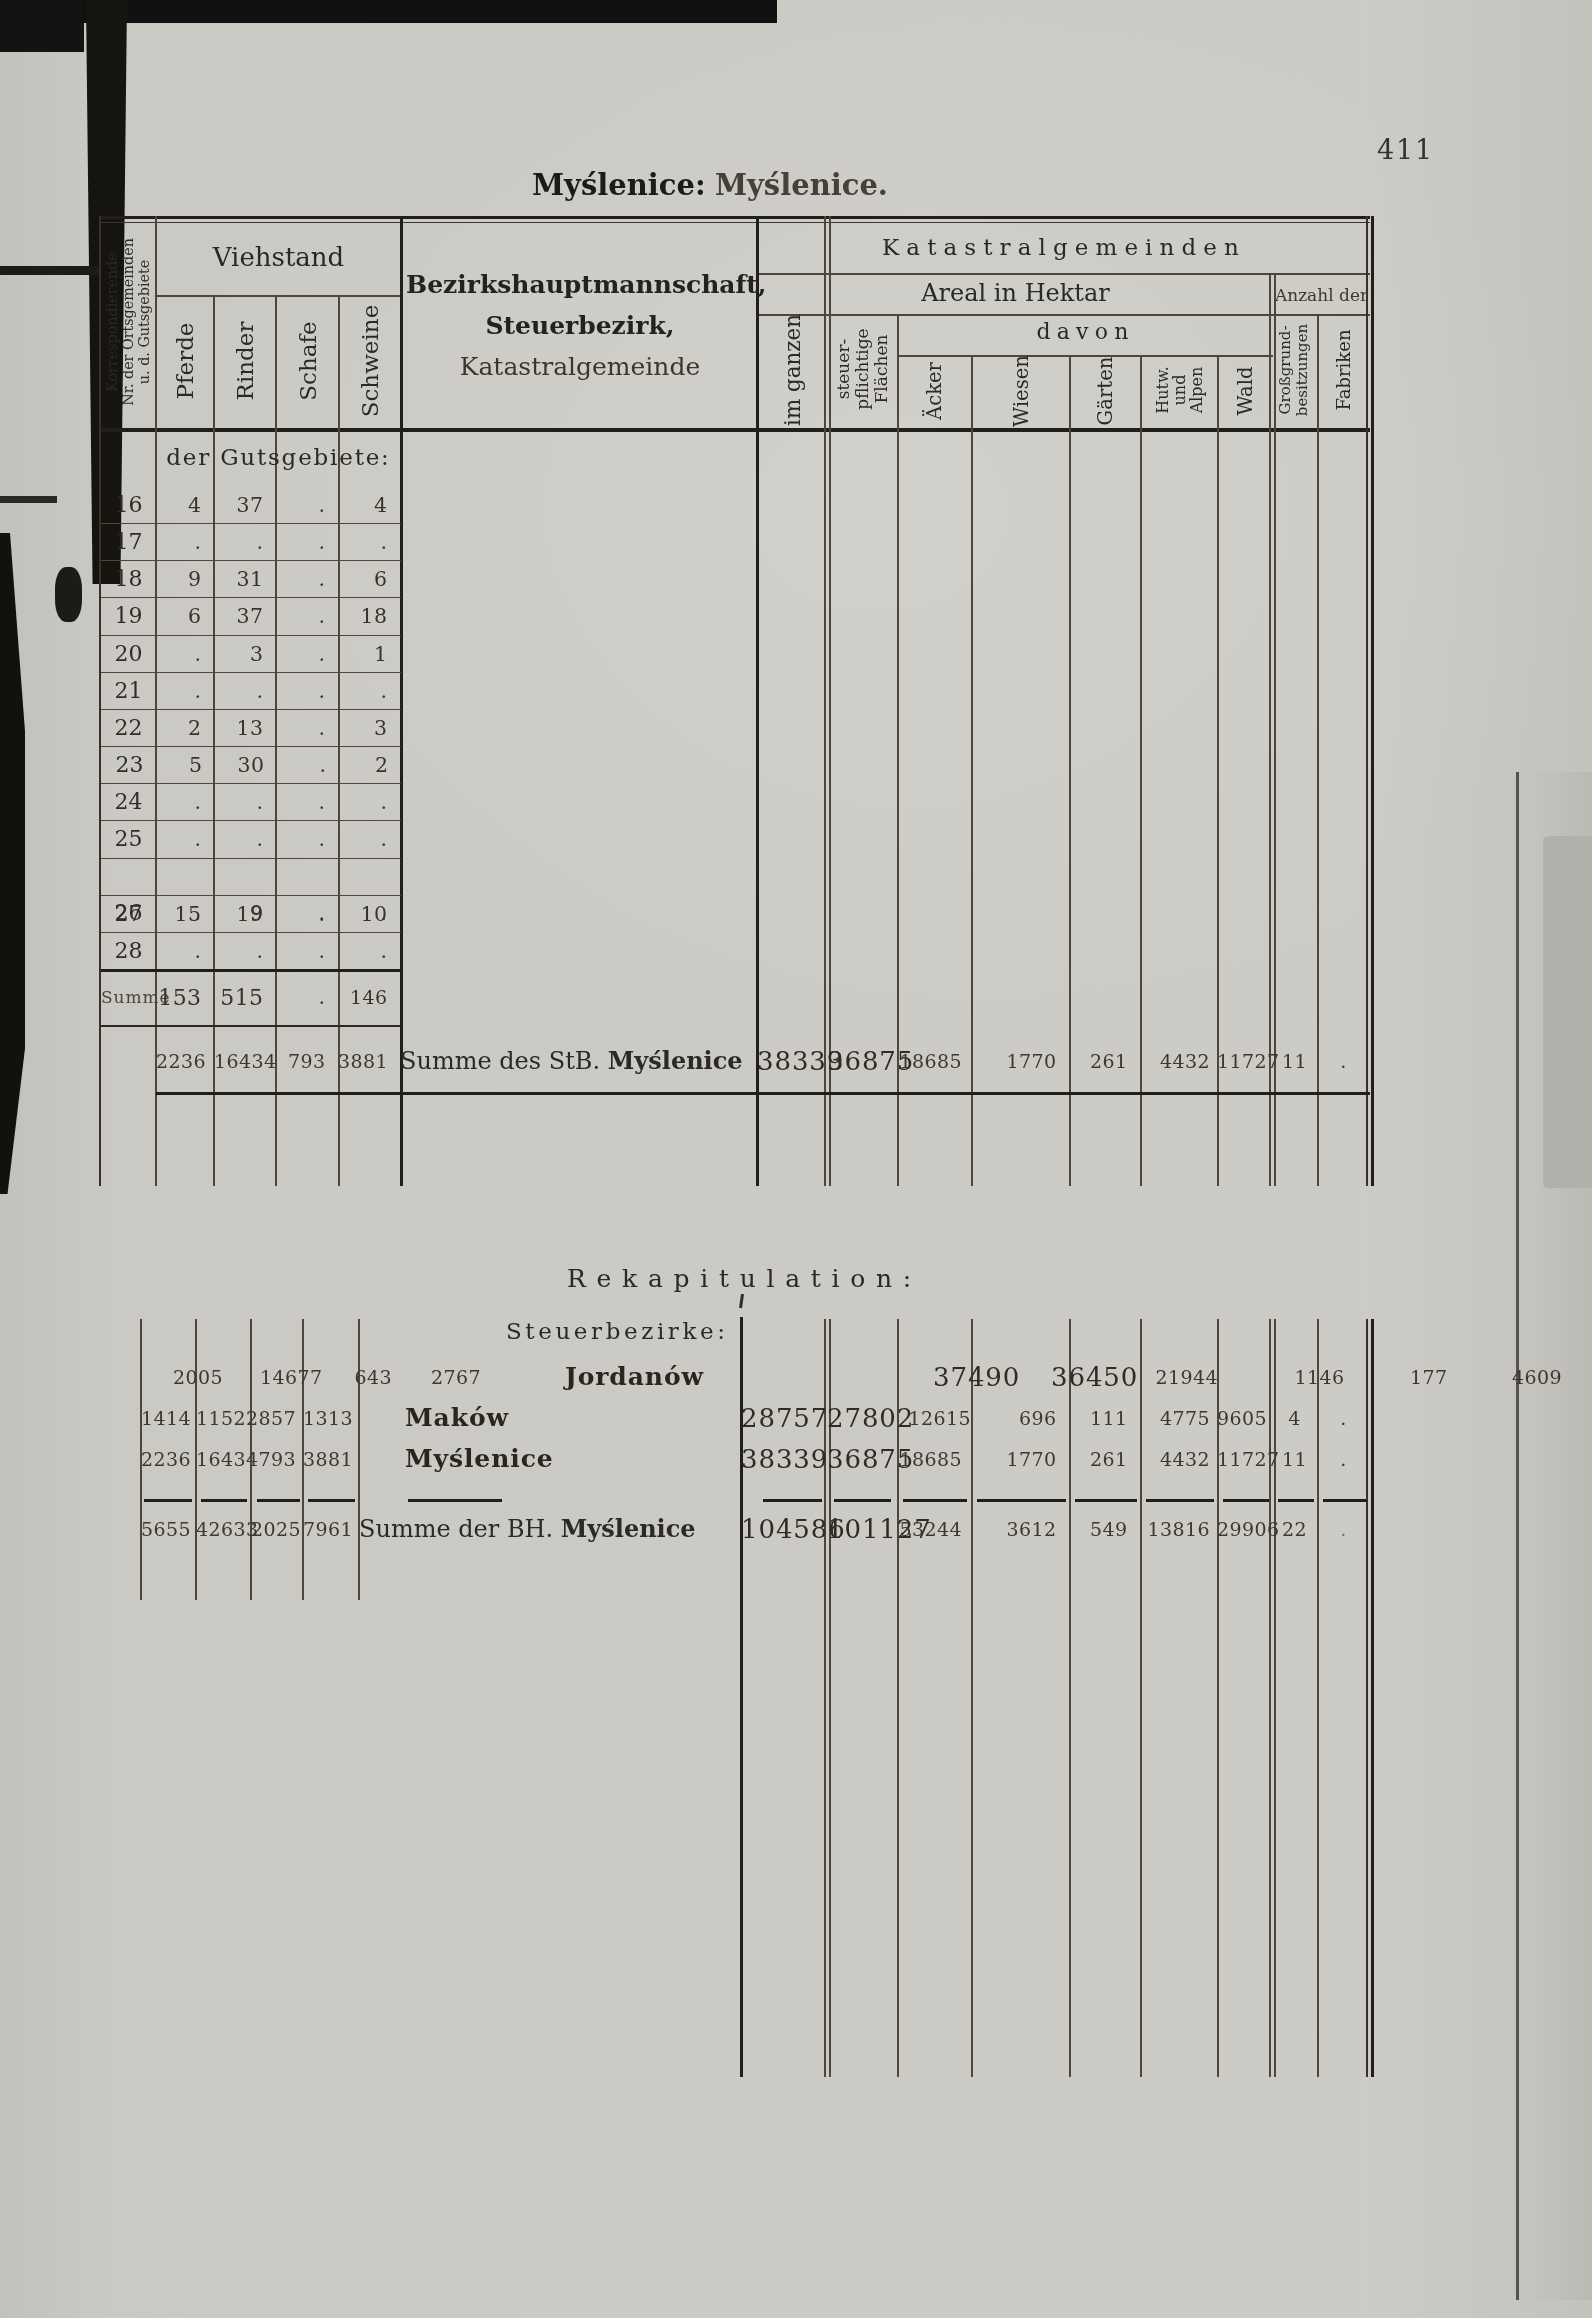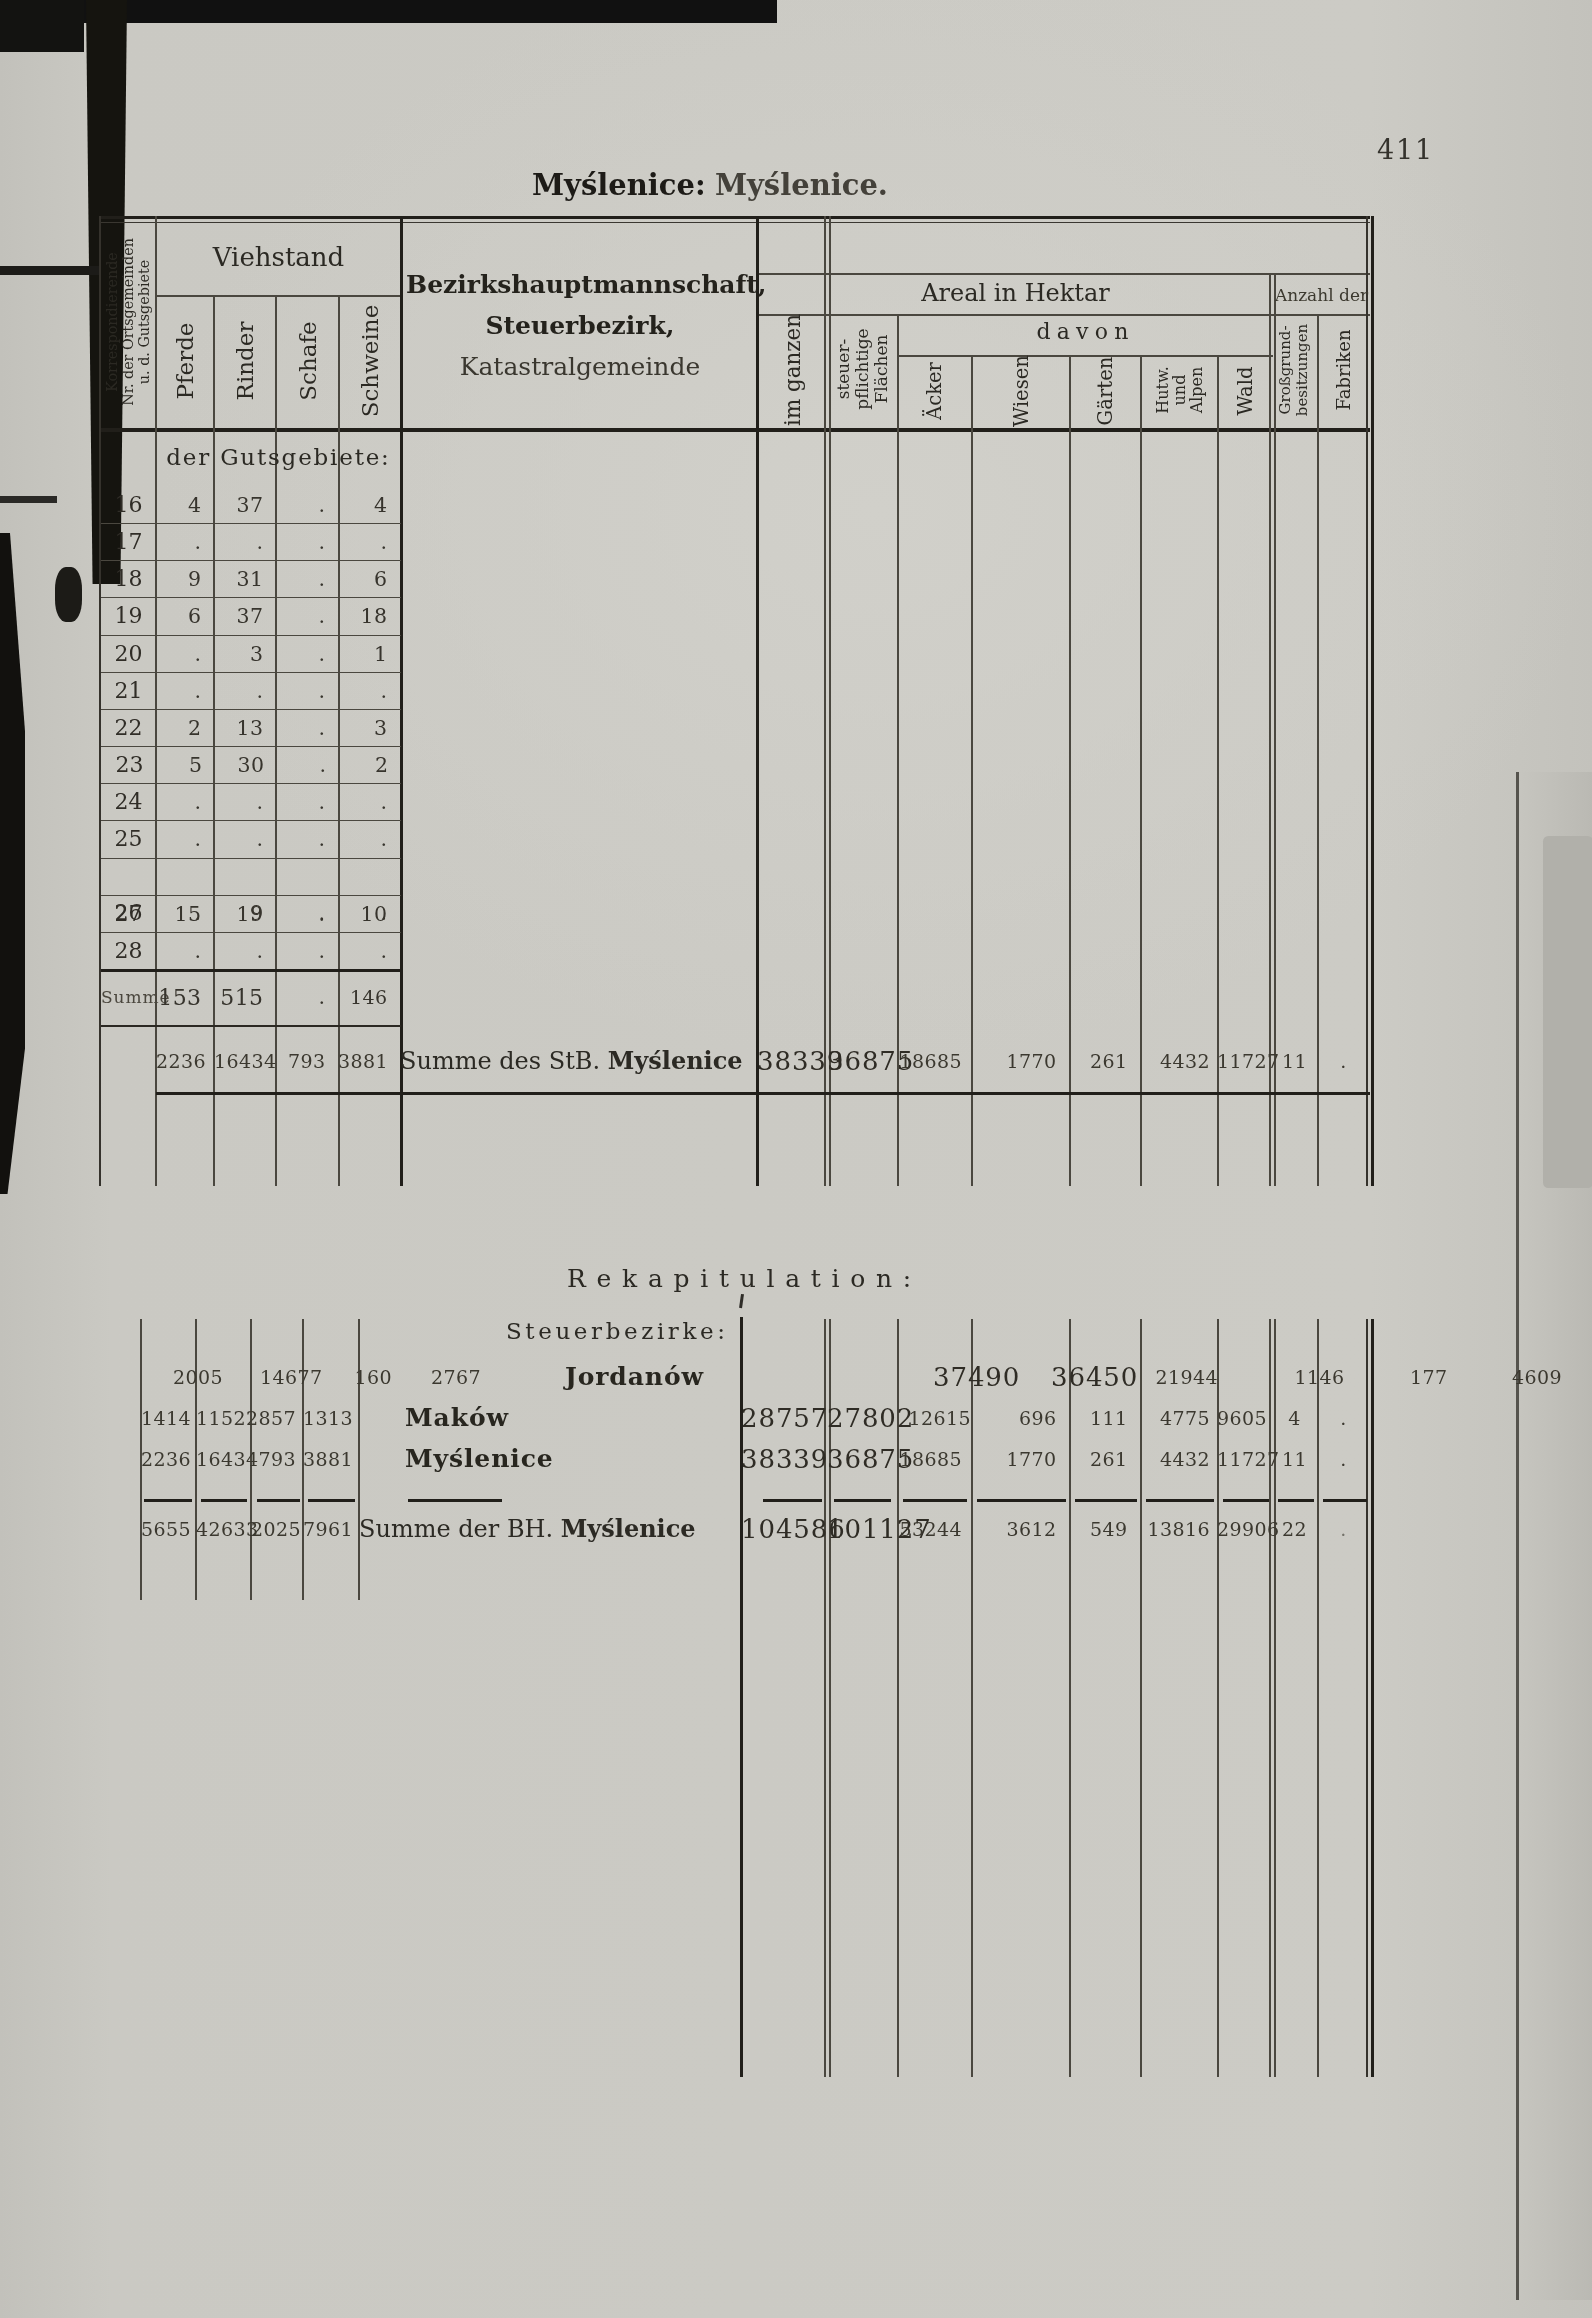--- a/index.html
+++ b/index.html
@@ -94,20 +94,21 @@
   <div class="hdr" style="left:156px;top:242px;width:245px;text-align:center;font-size:26px;">Viehstand</div>
   <div class="rot" style="left:185px;top:361px;font-size:23px;">Pferde</div>
   <div class="rot" style="left:245px;top:361px;font-size:23px;">Rinder</div>
   <div class="rot" style="left:308px;top:361px;font-size:23px;">Schafe</div>
   <div class="rot" style="left:370px;top:361px;font-size:23px;">Schweine</div>
   <div class="hdr" style="left:406px;top:264px;width:348px;text-align:center;line-height:41px;font-size:25px;">
     <div class="bd" style="color:#24221c;">Bezirkshauptmannschaft,</div>
     <div class="bd" style="color:#24221c;">Steuerbezirk,</div>
     <div style="color:#3a372f;">Katastralgemeinde</div>
   </div>
+  <div class="hdr" style="left:758px;top:234px;width:612px;text-align:center;font-size:23px;letter-spacing:7.1px;">Katastralgemeinden</div>
   <div class="hdr" style="left:758px;top:279px;width:515px;text-align:center;font-size:24px;">Areal in Hektar</div>
   <div class="hdr" style="left:1266px;top:285px;width:111px;text-align:center;font-size:17px;color:#3c392f;">Anzahl der</div>
   <div class="rot" style="left:792px;top:370px;font-size:21.4px;">im ganzen</div>
   <div class="rot" style="left:862px;top:369px;font-size:17px;line-height:19px;">
     <span class="rl">steuer-</span>
     <span class="rl">pflichtige</span>
     <span class="rl">Flächen</span>
   </div>
   <div class="hdr" style="left:898px;top:319px;width:375px;text-align:center;font-size:22px;letter-spacing:6.2px;">davon</div>
   <div class="rot" style="left:934px;top:391px;font-size:19.6px;">Äcker</div>
@@ -284,21 +285,21 @@
   <div class="ln" style="left:1269px;top:1319px;width:1.6px;height:758px;"></div>
   <div class="ln" style="left:1274px;top:1319px;width:1.6px;height:758px;"></div>
   <div class="ln" style="left:1317px;top:1319px;width:1.6px;height:758px;"></div>
   <div class="ln" style="left:1366px;top:1319px;width:1.8px;height:758px;background:#35322c;"></div>
   <div class="lh" style="left:1371px;top:1319px;width:3.1px;height:758px;"></div>
 
   <div class="fr" style="left:101px;top:1357px;width:1269px;height:39px;gap:32px;">
     <div class="cl w-sp0"></div>
     <div class="cl w-rp fs" style="padding-right:9px;">2005</div>
     <div class="cl w-rr fs" style="padding-right:5.3px;">14677</div>
-    <div class="cl w-rs fs" style="padding-right:7.1px;">160</div>
+    <div class="cl w-rs fs" style="padding-right:7.1px;">643</div>
     <div class="cl w-rw fs" style="padding-right:7.1px;text-align:right;">2767</div>
     <div class="cl w-rname rname">Jordanów</div>
     <div class="cl w-rig fb" style="padding-right:9px;">37490</div>
     <div class="cl w-sp fb" style="padding-right:7.1px;">36450</div>
     <div class="cl w-ae fs" style="padding-right:9px;">21944</div>
     <div class="cl w-wi fs">1146</div>
     <div class="cl w-ga fs">177</div>
     <div class="cl w-hu fs" style="padding-right:7.1px;">4609</div>
     <div class="cl w-wa fs" style="padding-right:5.3px;">8574</div>
     <div class="cl w-gg fs ctr">7</div>

